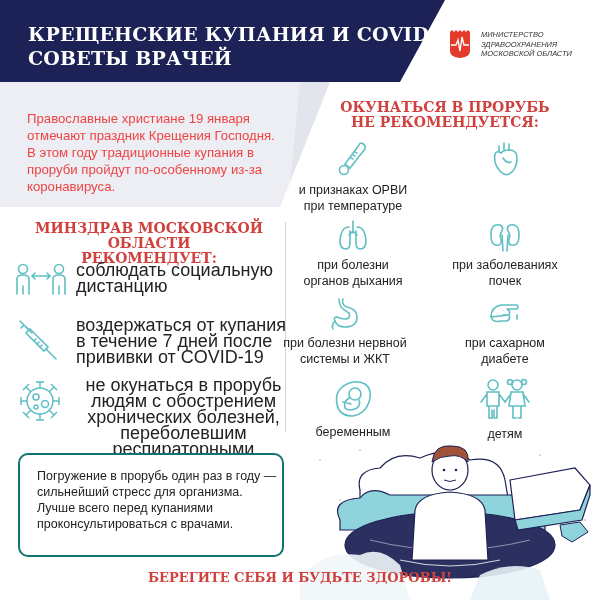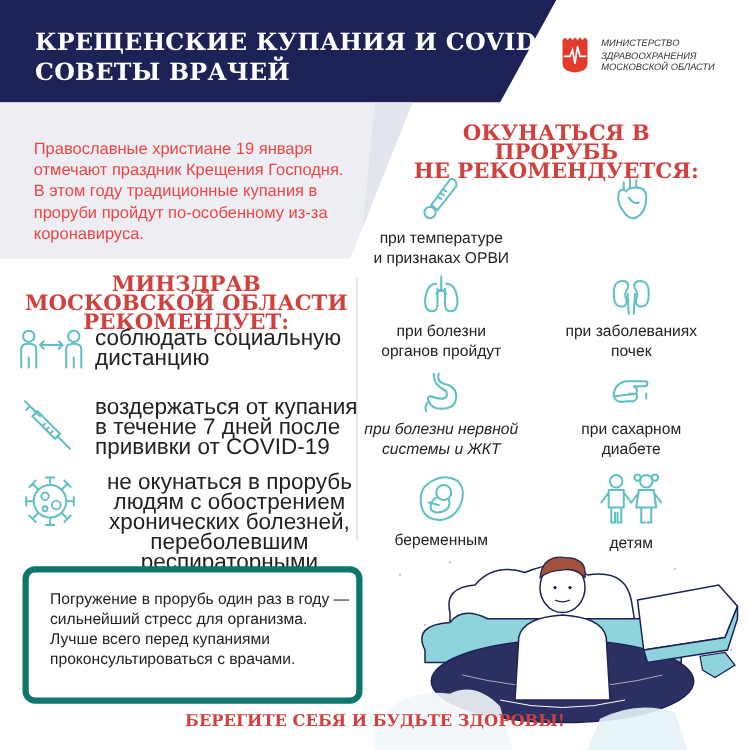--- a/index.html
+++ b/index.html
@@ -5,28 +5,28 @@
   html,body{margin:0;padding:0;}
   body{width:600px;height:600px;position:relative;overflow:hidden;background:#ffffff;font-family:"Liberation Sans",sans-serif;color:#222;}
   .header{position:absolute;left:0;top:0;width:600px;height:82px;}
   .header-bg{position:absolute;left:0;top:0;width:600px;height:82px;}
   .title{position:absolute;left:28px;top:22px;color:#fff;font-family:"DejaVu Serif",serif;font-weight:bold;font-size:19px;line-height:24px;letter-spacing:0.2px;}
   .logo{position:absolute;left:449px;top:29px;width:22px;height:30px;}
   .logo-text{position:absolute;left:481px;top:30px;font-size:7.5px;line-height:9.5px;color:#333;font-style:italic;}
   .intro-bg{position:absolute;left:0;top:82px;}
   .intro{position:absolute;left:27px;top:110px;width:250px;font-size:13.2px;line-height:17px;color:#ef4444;}
   .divider{position:absolute;left:285px;top:222px;width:1px;height:210px;background:#d5d8dd;}
-  .red-head{position:absolute;font-family:"DejaVu Serif",serif;font-weight:bold;color:#d0413e;text-align:center;font-size:17px;line-height:15px;}
+  .red-head{position:absolute;font-family:"DejaVu Serif",serif;font-weight:bold;color:#d0413e;text-align:center;font-size:14px;line-height:15px;}
   .rec-item{position:absolute;left:14px;width:270px;}
   .rec-icon{position:absolute;left:0;top:0;}
   .rec-text{position:absolute;left:62px;top:0;font-size:18px;line-height:16px;color:#222;width:215px;}
   .cond{position:absolute;width:150px;text-align:center;}
   .cond-icon{display:block;margin:0 auto;}
   .cond-text{font-size:12.5px;line-height:16px;color:#222;margin-top:4px;}
-  .note{position:absolute;left:18px;top:453px;width:262px;height:100px;border:5px solid #0f766e;border-radius:10px;background:#fff;}
+  .note{position:absolute;left:18px;top:453px;width:262px;height:100px;border:2px solid #0f766e;border-radius:10px;background:#fff;}
   .note-text{position:absolute;left:17px;top:13px;width:240px;font-size:12.5px;line-height:16px;color:#222;}
   .scene{position:absolute;left:300px;top:440px;width:300px;height:160px;}
 </style>
 </head>
 <body>
 
 <div class="header">
   <svg class="header-bg" width="600" height="82" viewBox="0 0 600 82">
     <polygon points="0,0 445,0 400,82 0,82" fill="#1c2156"></polygon>
   </svg>
@@ -104,22 +104,22 @@
 
 <div class="cond" style="left:278px;top:140px;">
   <svg class="cond-icon" width="36" height="38" viewBox="0 0 36 38">
     <g fill="none" stroke="#5fbfc4" stroke-width="1.6" stroke-linecap="round">
       <path d="M26,3 Q31,4 30,9 L15,28 L10,24 L24,5 Q25,3 26,3 Z"></path>
       <circle cx="9" cy="30" r="4.5"></circle>
       <path d="M20,12 L22,13 M18,15 L20,16 M16,18 L18,19"></path>
     </g>
   </svg>
   <div class="cond-text">
+    <div>и признаках ОРВИ</div>
     <div>при температуре</div>
-    <div>и признаках ОРВИ</div>
   </div>
 </div>
 <div class="cond" style="left:430px;top:140px;">
   <svg class="cond-icon" width="36" height="38" viewBox="0 0 36 38">
     <g fill="none" stroke="#5fbfc4" stroke-width="1.6" stroke-linecap="round">
       <path d="M12,6 L12,12 M17,3 L17,10 M22,4 L22,10"></path>
       <path d="M8,14 Q6,24 14,32 Q18,36 22,34 Q30,30 30,18 Q30,10 22,10 Q16,10 14,13 Q10,10 8,14 Z"></path>
       <path d="M16,18 Q20,24 24,22"></path>
     </g>
   </svg>
@@ -128,38 +128,38 @@
 <div class="cond" style="left:278px;top:219px;">
   <svg class="cond-icon" width="36" height="34" viewBox="0 0 36 34">
     <g fill="none" stroke="#5fbfc4" stroke-width="1.6" stroke-linecap="round">
       <path d="M18,2 L18,14 M18,12 L14,16 M18,12 L22,16"></path>
       <path d="M14,8 Q6,8 5,22 Q5,30 11,30 Q15,30 15,24 L15,12"></path>
       <path d="M22,8 Q30,8 31,22 Q31,30 25,30 Q21,30 21,24 L21,12"></path>
     </g>
   </svg>
   <div class="cond-text">
     <div>при болезни</div>
-    <div>органов пройдут</div>
+    <div>органов дыхания</div>
   </div>
 </div>
 <div class="cond" style="left:430px;top:219px;">
   <svg class="cond-icon" width="36" height="34" viewBox="0 0 36 34">
     <g fill="none" stroke="#5fbfc4" stroke-width="1.6" stroke-linecap="round">
       <path d="M13,6 Q4,4 4,16 Q4,28 12,26 Q15,25 14,20 Q12,16 15,12 Q17,8 13,6 Z"></path>
       <path d="M23,6 Q32,4 32,16 Q32,28 24,26 Q21,25 22,20 Q24,16 21,12 Q19,8 23,6 Z"></path>
       <path d="M15,16 L16,32 M21,16 L20,32"></path>
     </g>
   </svg>
   <div class="cond-text">
     <div>при заболеваниях</div>
     <div>почек</div>
   </div>
 </div>
 
-<div class="cond" style="left:278px;top:297px;font-style:italic;">
+<div class="cond" style="left:270px;top:297px;">
   <svg class="cond-icon" width="36" height="34" viewBox="0 0 36 34">
     <g fill="none" stroke="#5fbfc4" stroke-width="1.6" stroke-linecap="round">
       <path d="M16,2 Q14,8 20,10 Q30,12 30,20 Q30,30 18,30 Q10,30 8,24 Q6,20 10,20 Q14,22 18,22 Q24,22 22,16 Q18,14 14,10 Q12,6 12,2"></path>
       <path d="M8,24 Q4,28 6,32"></path>
     </g>
   </svg>
   <div class="cond-text">
     <div>при болезни нервной</div>
     <div>системы и ЖКТ</div>
   </div>

